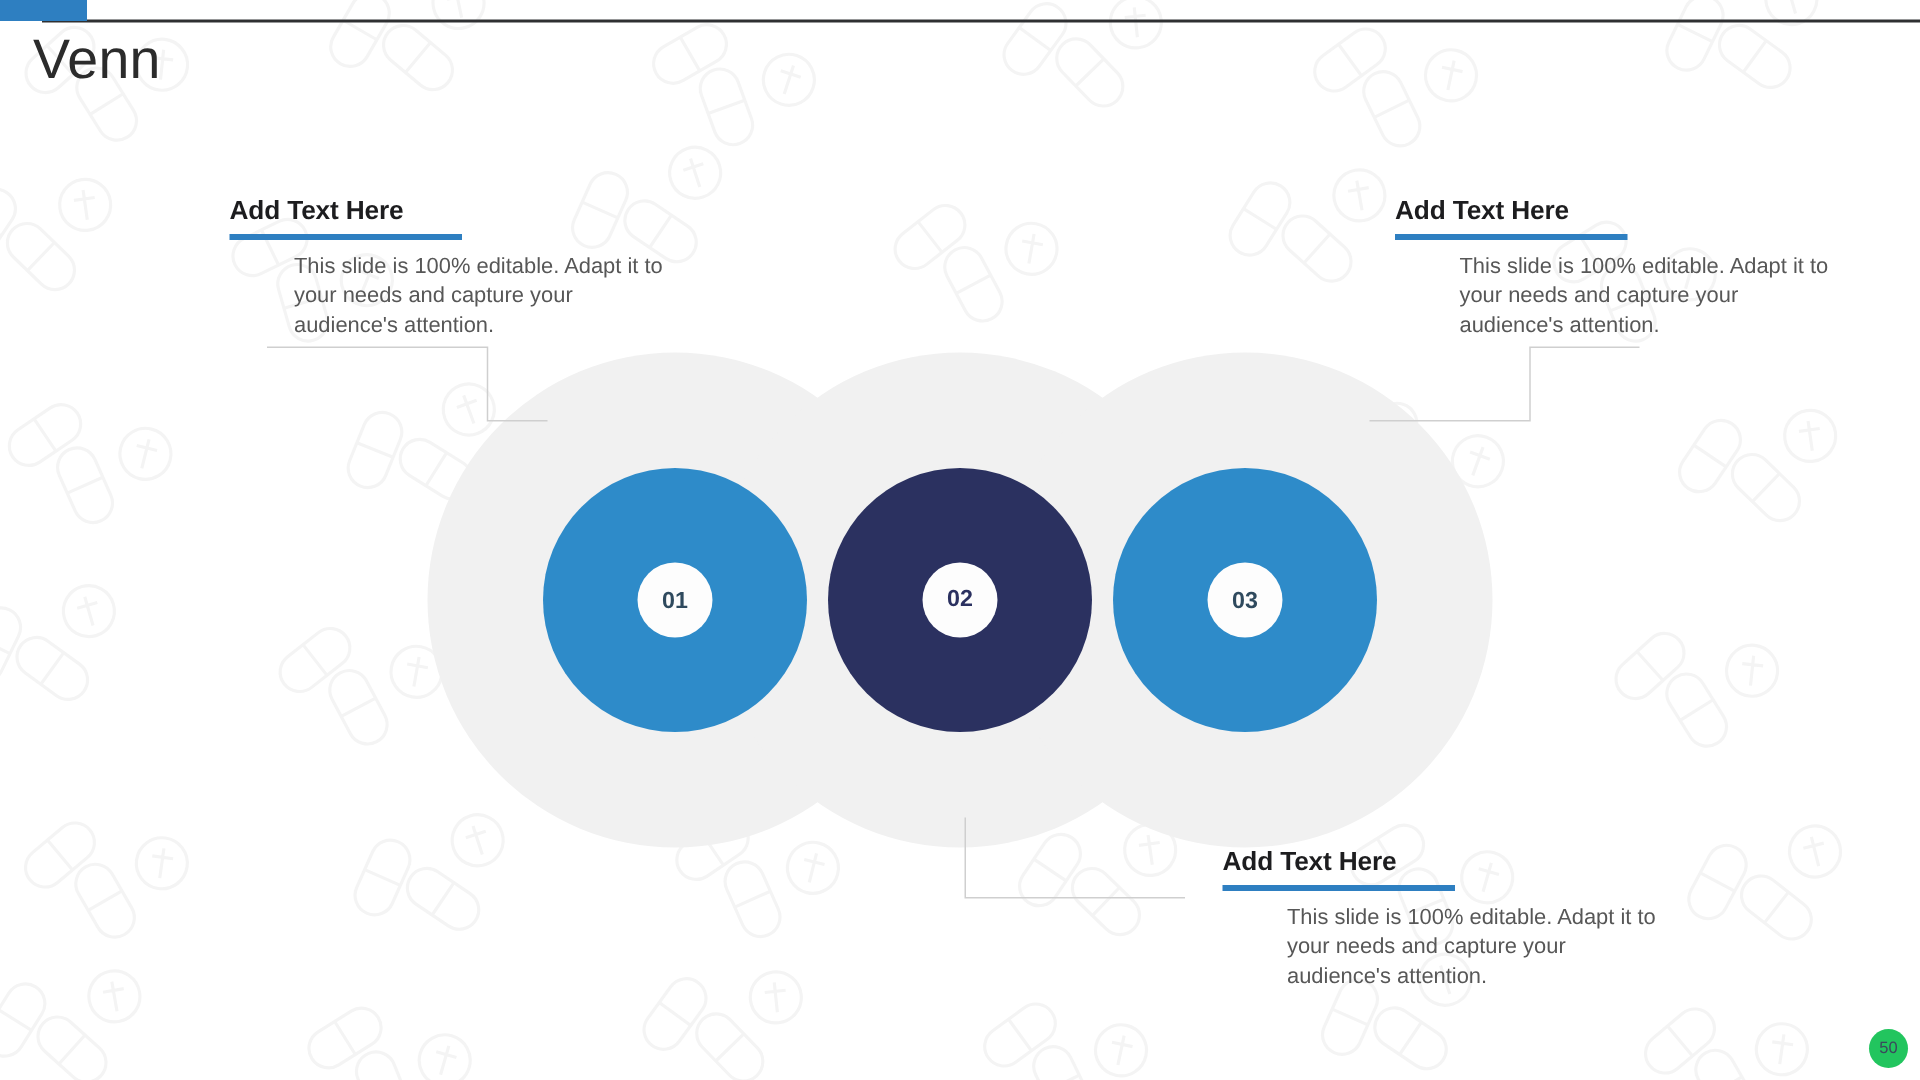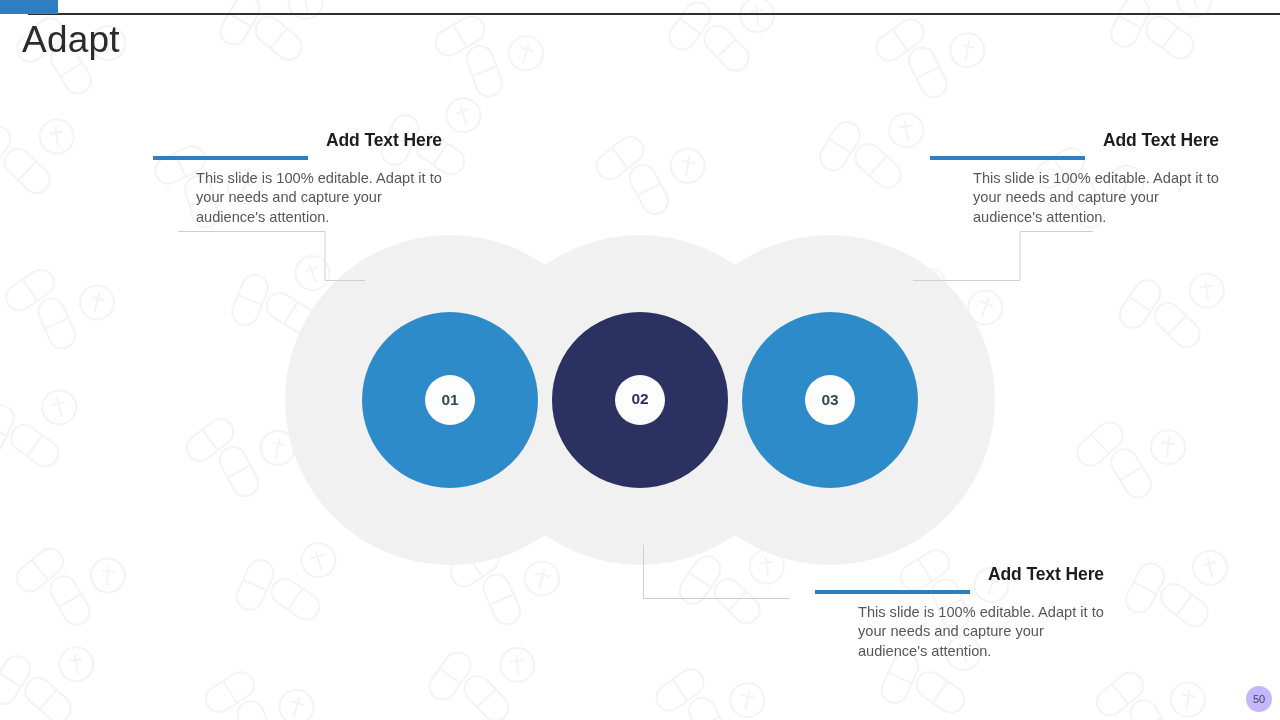--- a/index.html
+++ b/index.html
@@ -92,21 +92,20 @@
     z-index: 6;
   }
   .tb-heading {
     font-size: 17.5px;
     font-weight: bold;
     color: #1d1d1f;
     letter-spacing: -0.1px;
     white-space: nowrap;
     margin: 0;
     line-height: 1.2;
-    text-align: right;
   }
   .tb-underline {
     width: 155px;
     height: 4px;
     background: #2e7fc1;
     margin-top: 5px;
   }
   .tb-body {
     font-size: 14.6px;
     color: #575757;
@@ -121,21 +120,21 @@
   #text-block-3 { left: 815px; top: 564px; }
 
   
   #page-number-badge {
     position: absolute;
     right: 8px;
     bottom: 8px;
     width: 26px;
     height: 26px;
     border-radius: 50%;
-    background: #c4b5fd;
+    background: #22c55e;
     color: #3a4a5c;
     font-size: 11px;
     display: flex;
     align-items: center;
     justify-content: center;
     z-index: 7;
   }
 </style>
 </head>
 <body>
@@ -198,21 +197,21 @@
     <use href="#wm-cluster" transform="translate(230,692) rotate(16)"></use>
     <use href="#wm-cluster" transform="translate(450,676) rotate(-6)"></use>
     <use href="#wm-cluster" transform="translate(680,690) rotate(12)"></use>
     <use href="#wm-cluster" transform="translate(900,678) rotate(-18)"></use>
     <use href="#wm-cluster" transform="translate(1120,694) rotate(8)"></use>
   </svg>
 
   <div id="top-rule"></div>
   <div id="top-accent-bar"></div>
 
-  <div id="page-title">Adapt</div>
+  <div id="page-title">Venn</div>
 
   <svg id="venn" viewBox="0 0 1280 720" width="1280" height="720">
 
     <circle cx="450" cy="400" r="165" fill="#f1f1f1"></circle>
     <circle cx="640" cy="400" r="165" fill="#f1f1f1"></circle>
     <circle cx="830" cy="400" r="165" fill="#f1f1f1"></circle>
 
     <circle cx="450" cy="400" r="88" fill="#2e8bc9"></circle>
     <circle cx="830" cy="400" r="88" fill="#2e8bc9"></circle>
     <circle cx="640" cy="400" r="88" fill="#2b3160"></circle>

